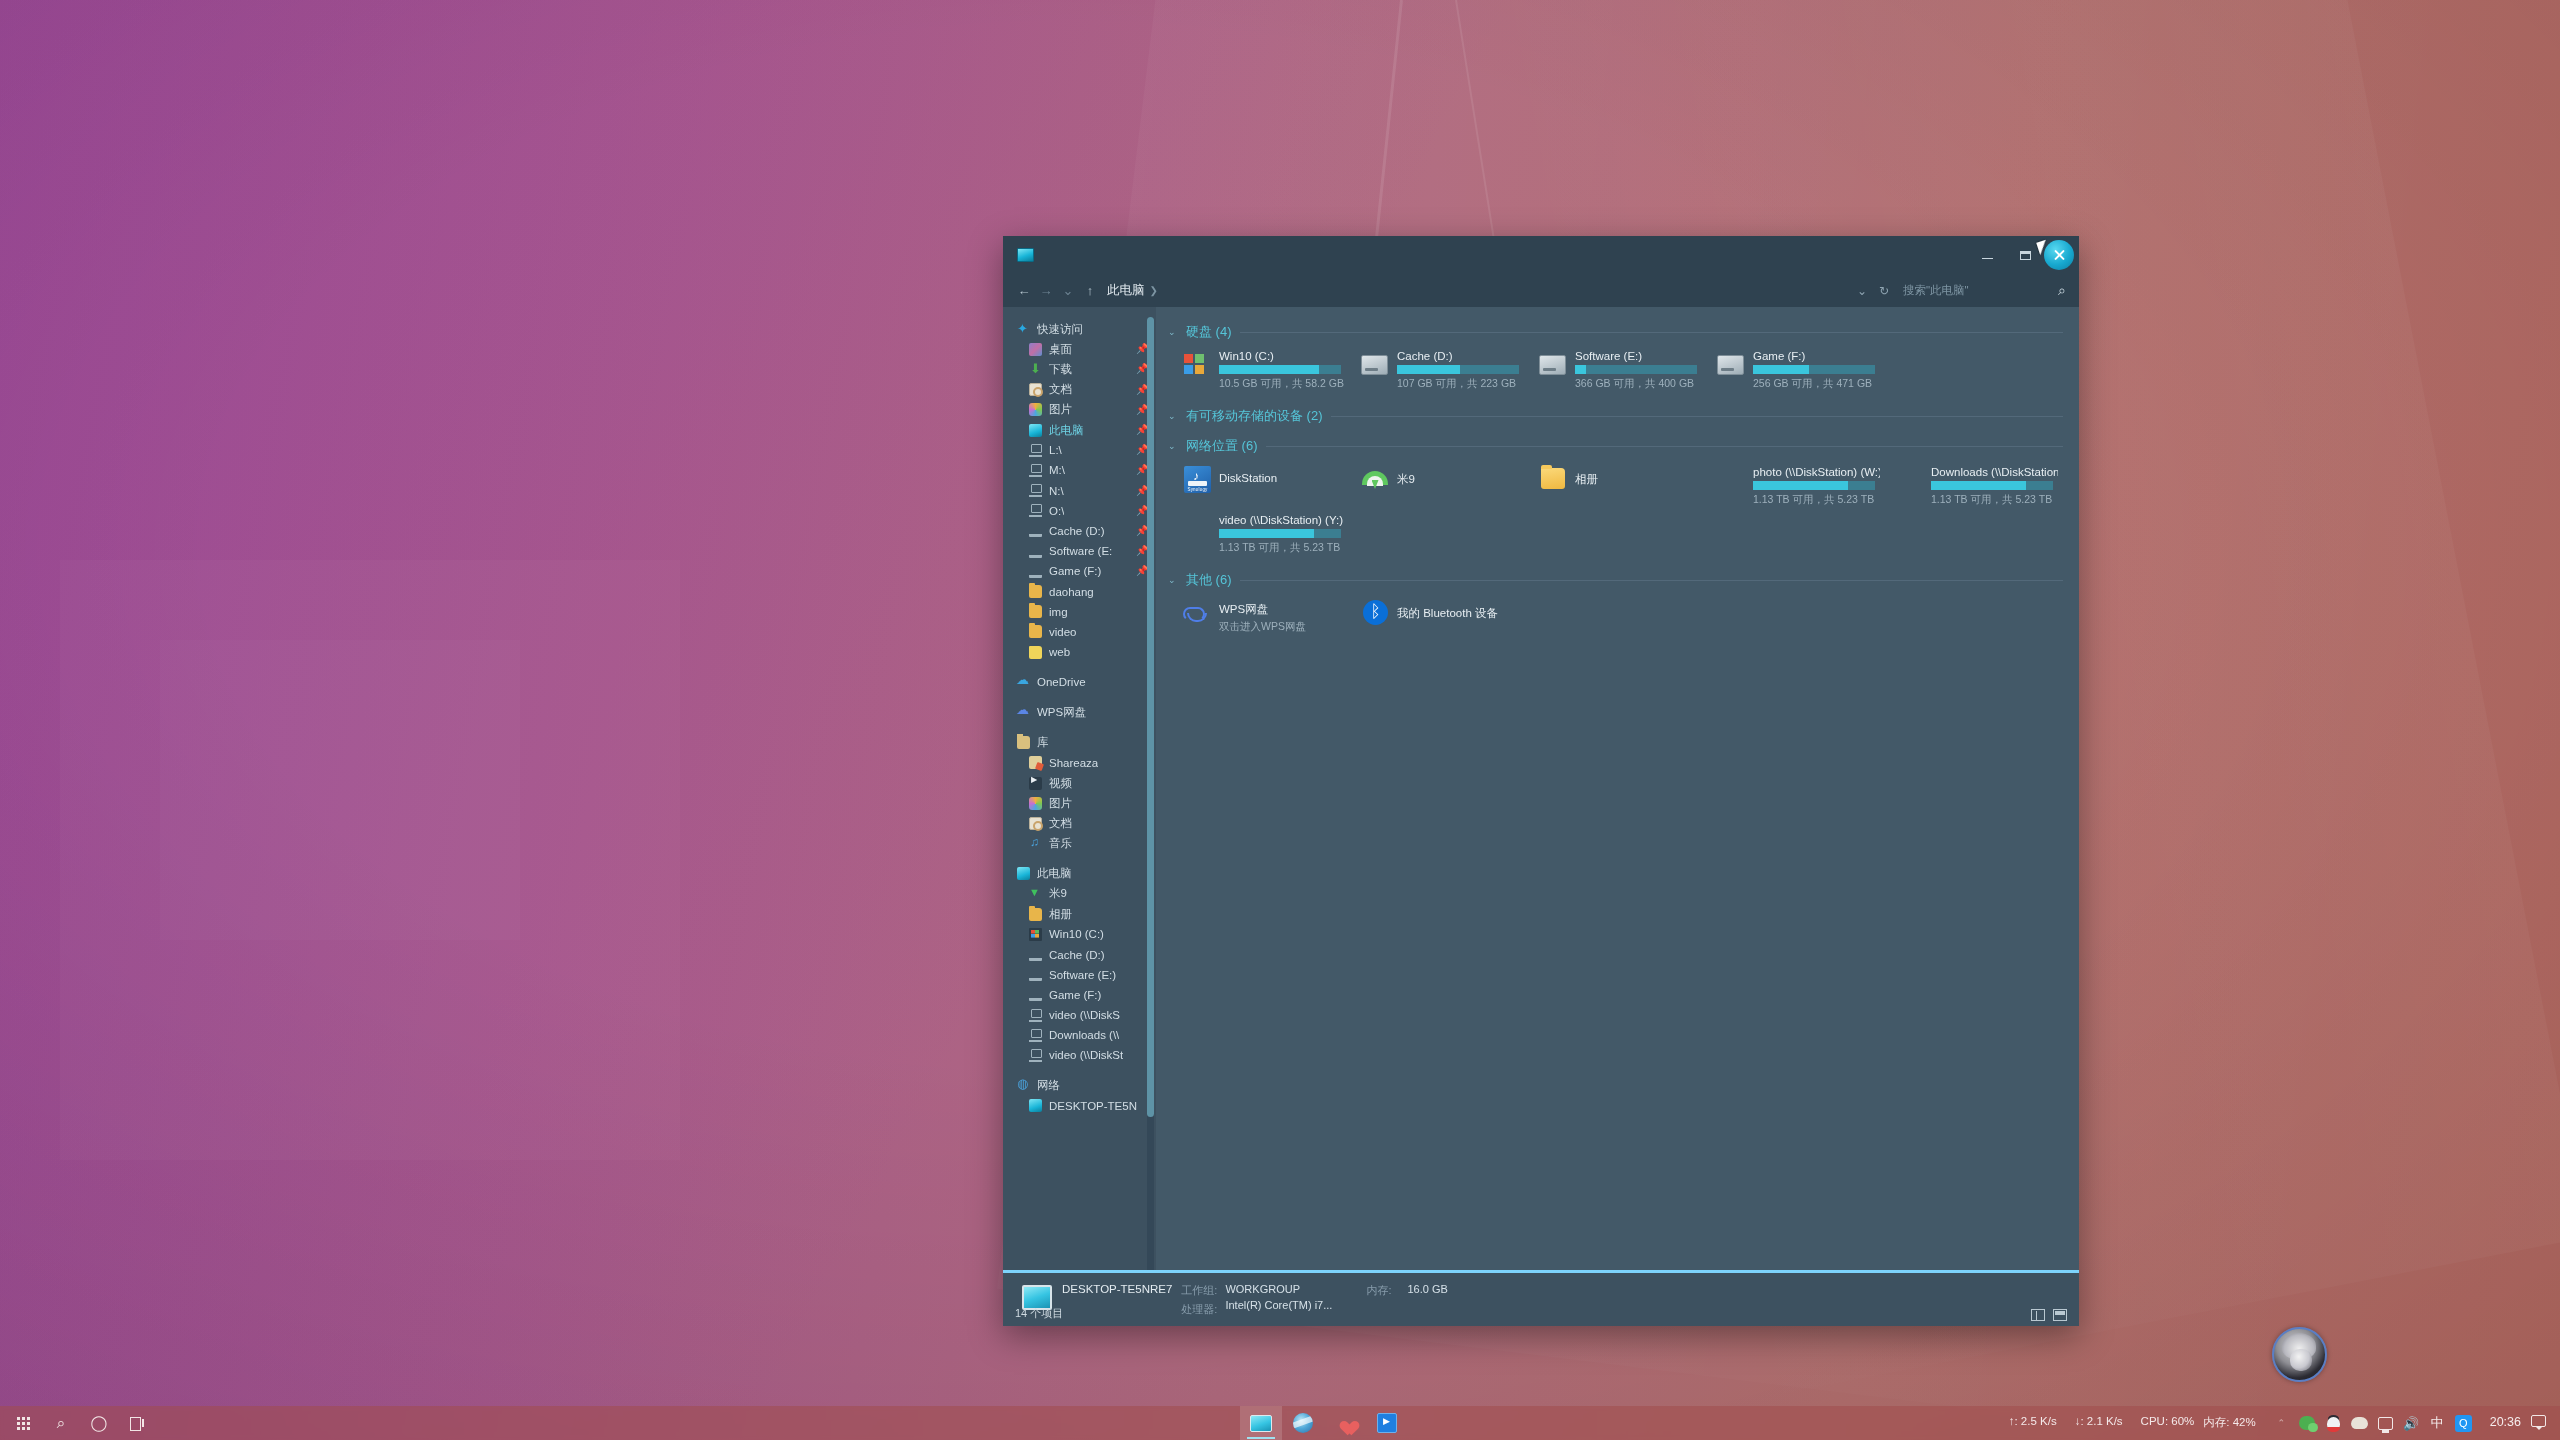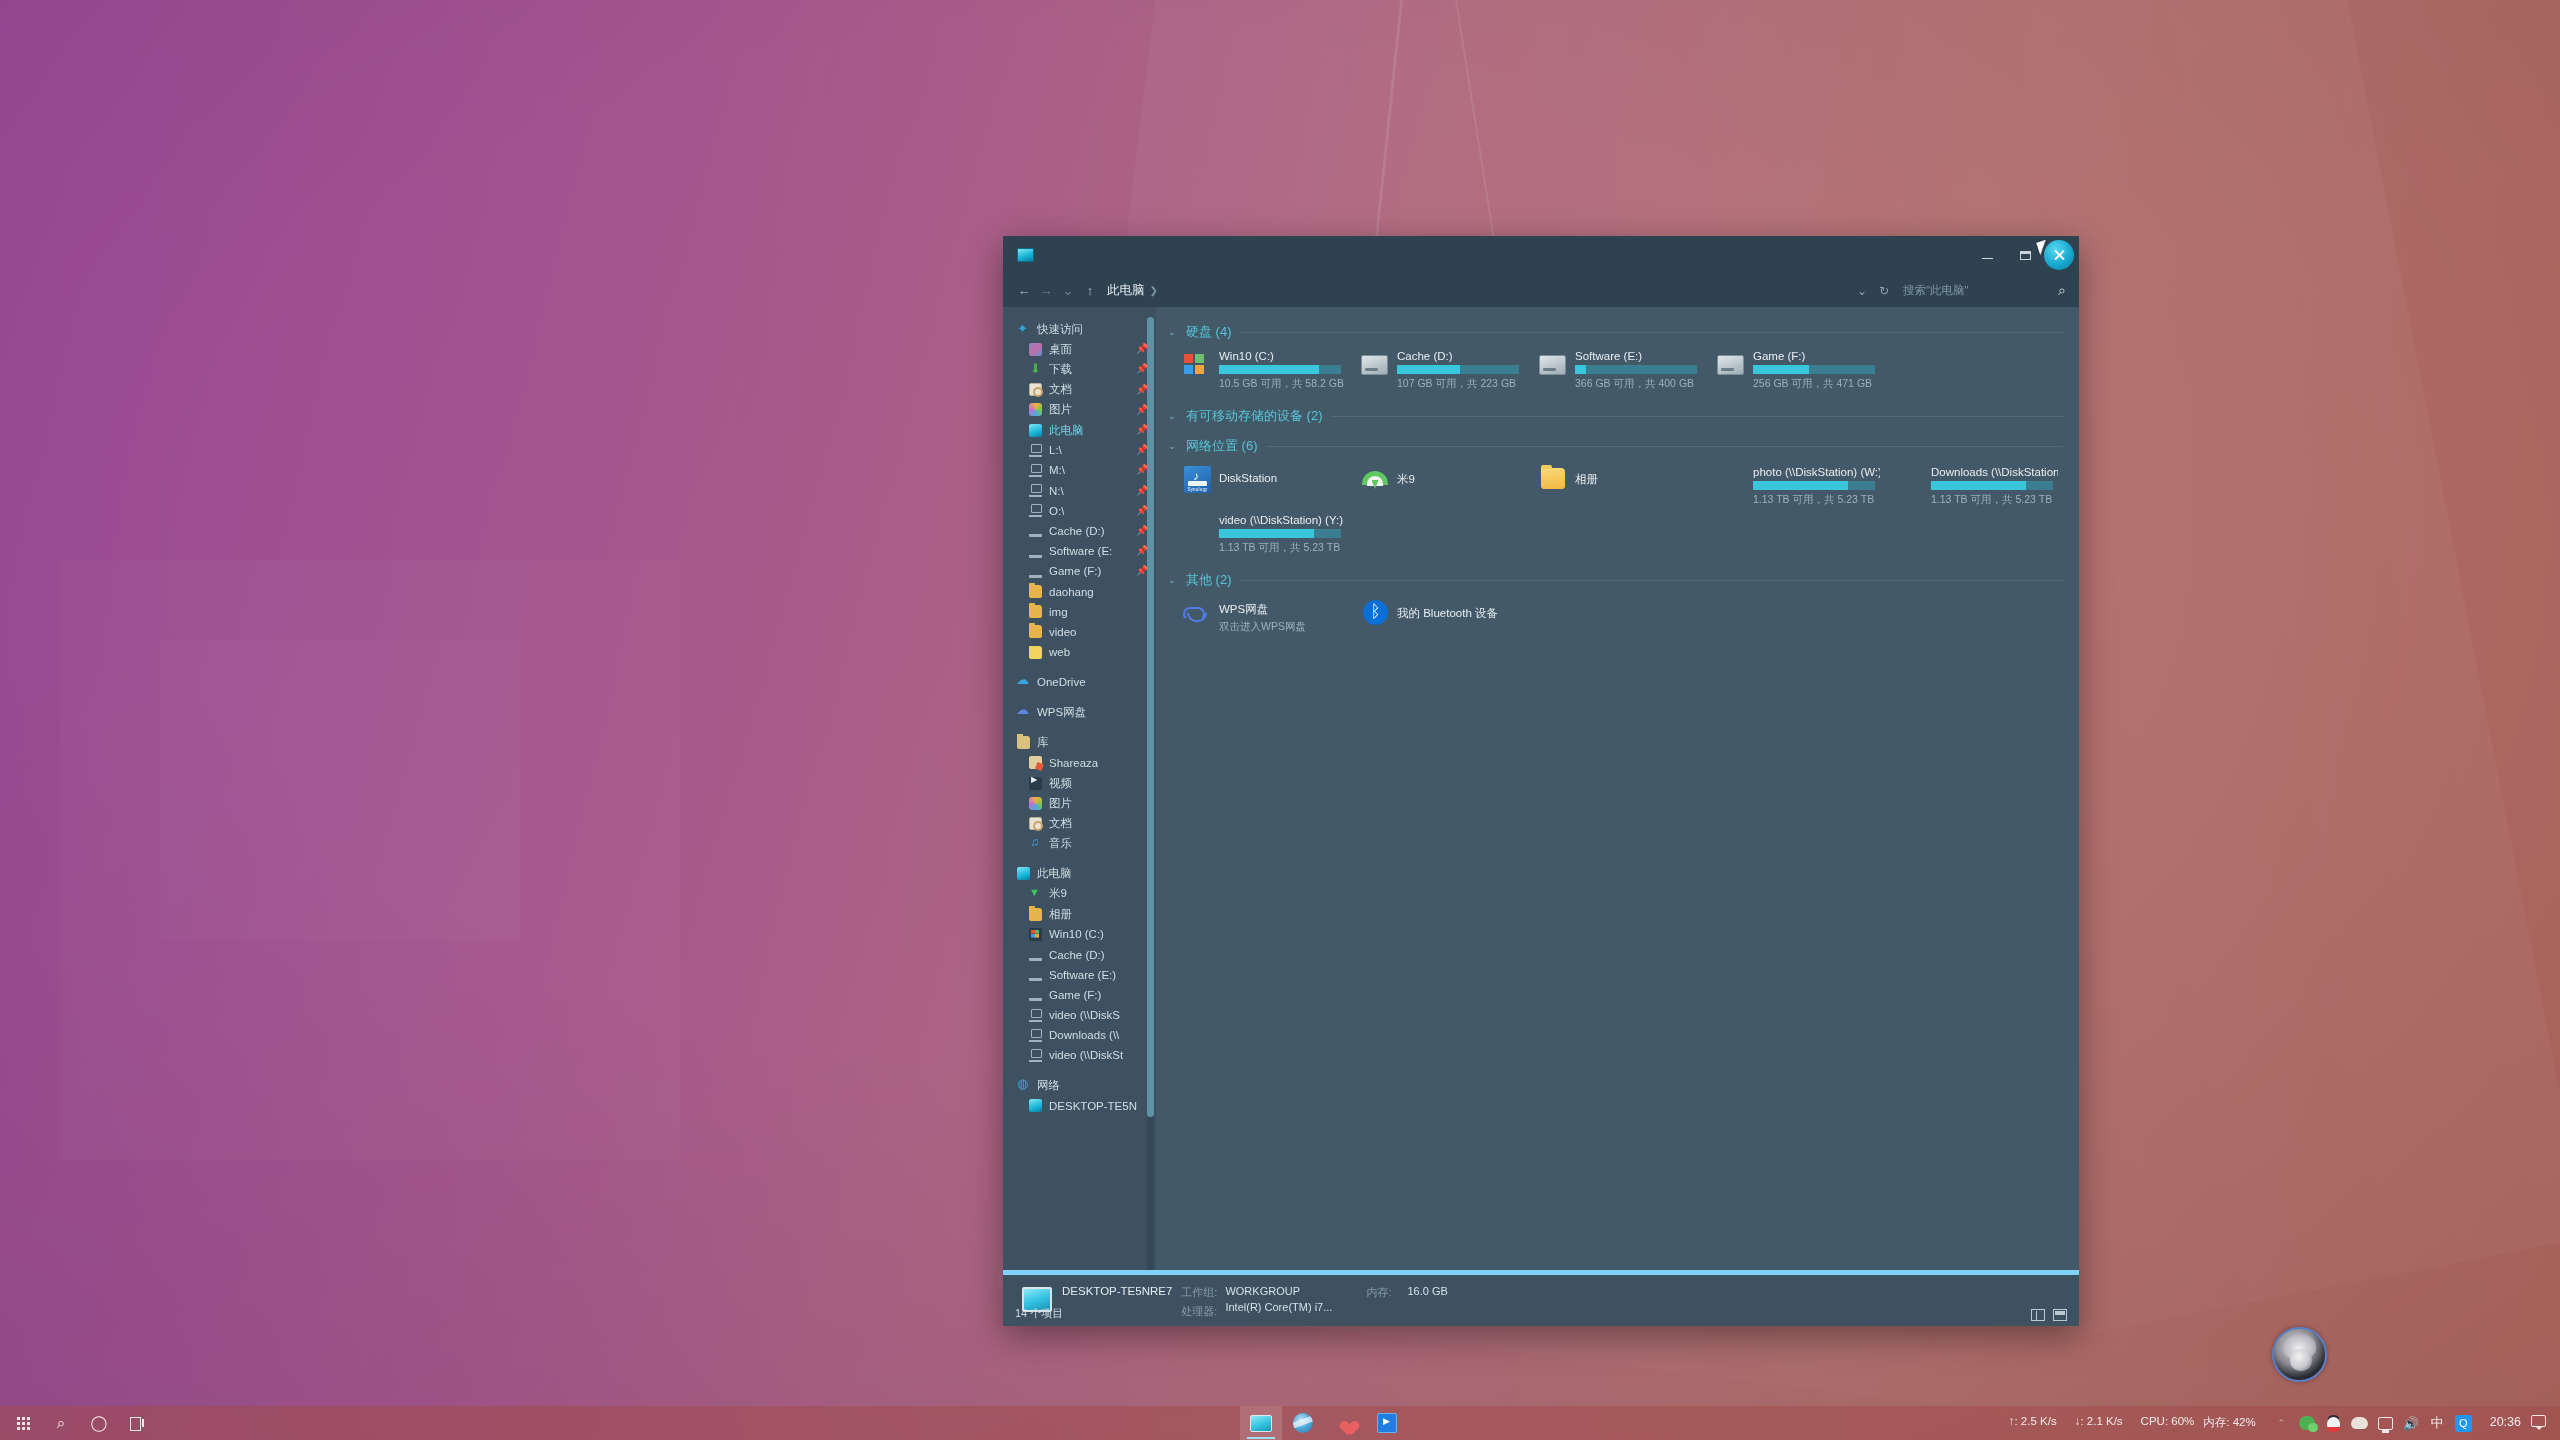--- a/index.html
+++ b/index.html
@@ -303,21 +303,21 @@
     border:2.5px solid #4f7ee8; border-radius:0 0 11px 11px; border-top:none;
   }
   .ti-bluetooth {
     position:absolute; left:3px; top:3px; width:25px; height:25px; border-radius:50%;
     background:#0a6fd8; display:flex; align-items:center; justify-content:center;
   }
   .ti-bluetooth::after{ content:"ᛒ"; color:#fff; font-size:17px; line-height:1; margin-top:-2px;}
 
   
   #statusbar {
-    height:56px; background:#3d5160; border-top:5px solid #7dd3fc;
+    height:56px; background:#3d5160; border-top:3px solid #7dd3fc;
     display:flex; align-items:flex-start; padding:7px 10px 0 12px; position:relative;
   }
   #statusbar .pc-icon {
     width:30px; height:25px; margin:5px 10px 0 7px; flex:none;
     background:linear-gradient(160deg,#8fe9f6 0%, #35c4e2 50%, #1a93b4 100%);
     border:2px solid #d8e4ea; border-radius:2px;
   }
   .sb-cols { display:flex; gap:0; font-size:11px; padding-top:3px; }
   .sb-name { color:#e3ebf0; font-size:11.5px; margin-right:9px; }
   .sb-key { color:#879cab; }
@@ -780,21 +780,21 @@
               <div class="bar-track">
                   <div class="bar-fill" style="width:78%"></div>
                 </div>
               <div class="tile-sub">1.13 TB 可用，共 5.23 TB</div>
             </div>
           </div>
         </div>
 
         <div class="group-header" style="margin-top:12px;">
           <span class="group-chevron">⌄</span>
-          <span class="group-title">其他 (2)</span>
+          <span class="group-title">其他 (6)</span>
           <span class="group-rule"></span>
         </div>
         <div class="tiles">
           <div class="tile" style="height:44px;">
             <div class="tile-icon">
               <div class="ti-wpscloud">
                   <span class="c1"></span>
                   <span class="c2"></span>
                 </div>
             </div>

